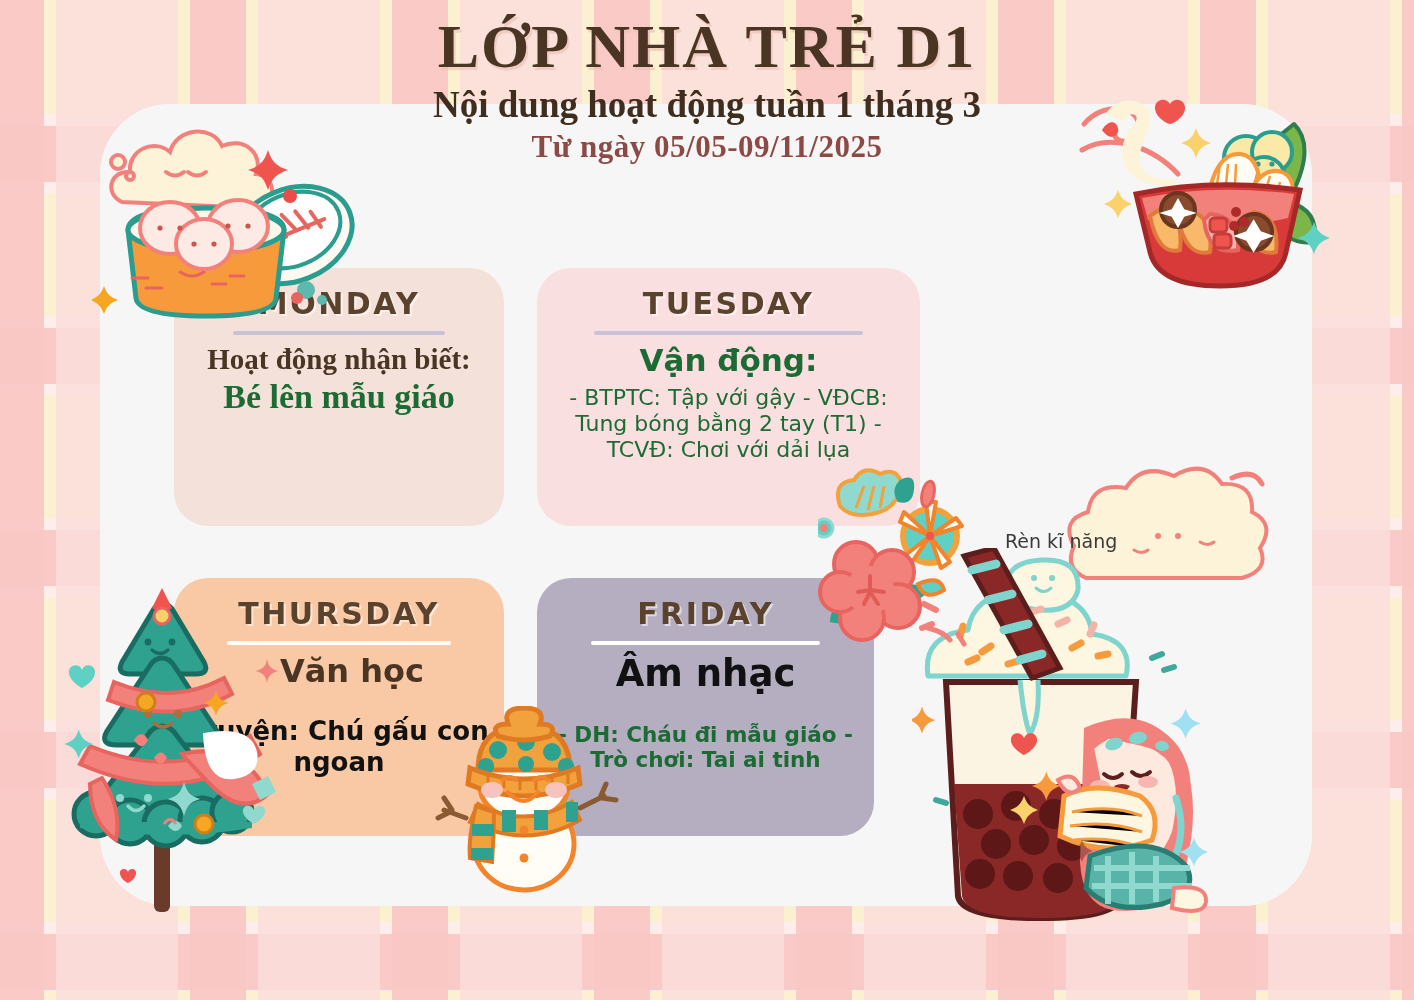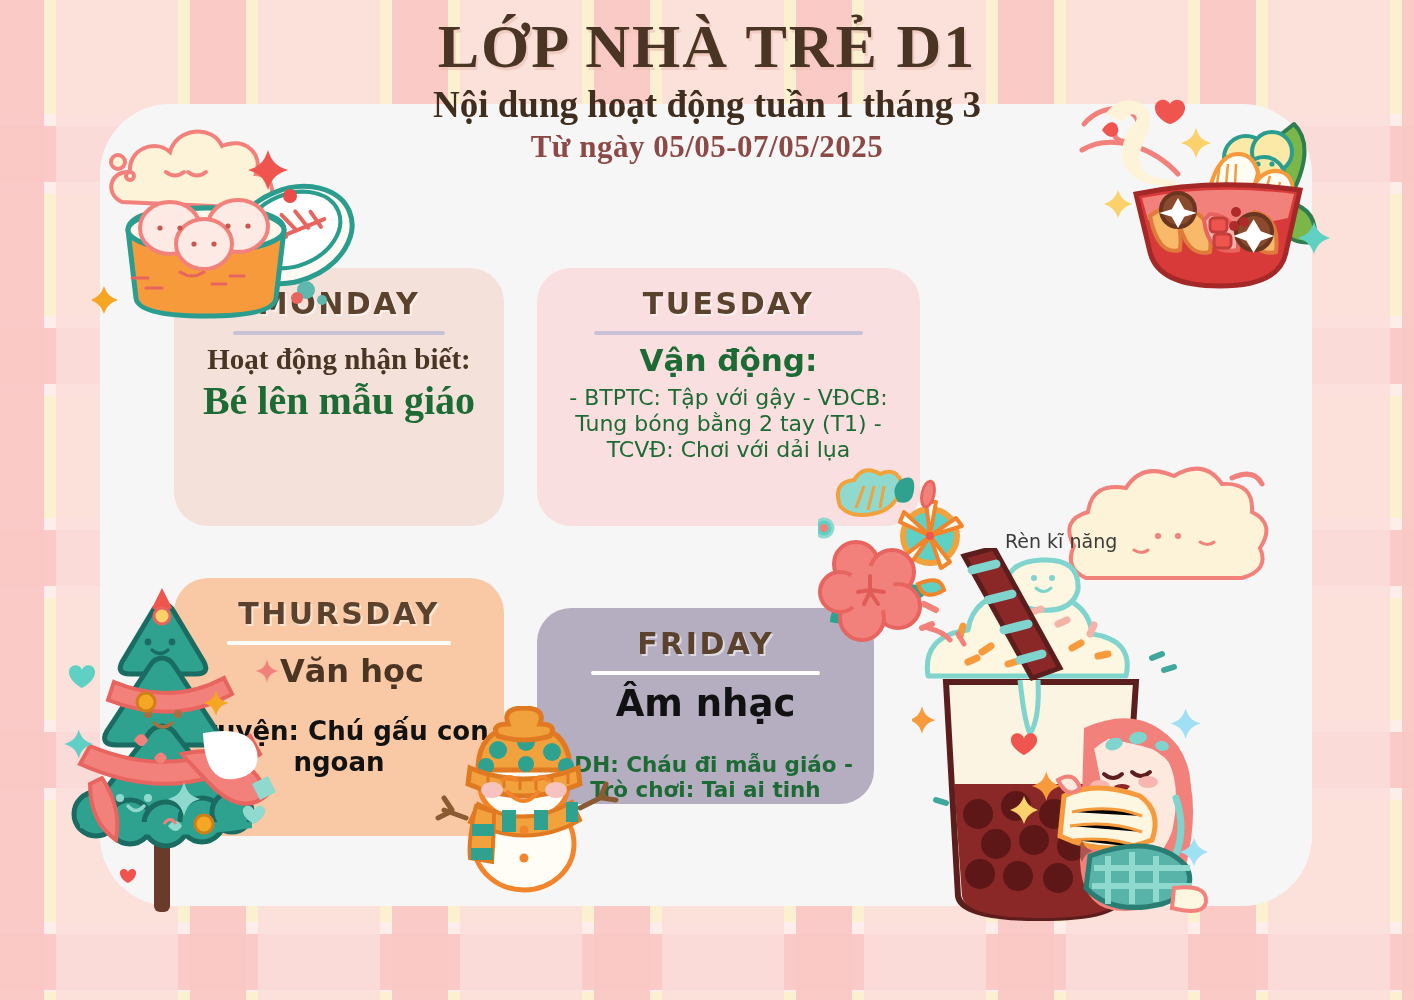--- a/index.html
+++ b/index.html
@@ -105,42 +105,42 @@
     line-height: 1.15;
   }
   .card .body {
     line-height: 1.2;
   }
 
   
   #card-monday { left: 174px; top: 268px; width: 330px; height: 258px; background: #f4e1d9; }
   #card-monday .rule { background: #c7c2d6; width: 70%; }
   #card-monday .lead  { font-size: 29px; color: #4a3524; }
-  #card-monday .body  { font-family: "Liberation Serif", serif; font-weight:700; font-size: 40px; color: #1d6b34; margin-top: 1px; }
+  #card-monday .body  { font-family: "Liberation Serif", serif; font-weight:700; font-size: 34px; color: #1d6b34; margin-top: 1px; }
 
   
   #card-tuesday { left: 537px; top: 268px; width: 383px; height: 258px; background: #fadfe0; }
   #card-tuesday .rule { background: #c7c2d6; width: 76%; }
   #card-tuesday .lead  { font-family: "DejaVu Sans", sans-serif; font-size: 31px; color: #1d6b34; }
   #card-tuesday .body  { font-family: "DejaVu Sans", sans-serif; font-weight:400; font-size: 22px; color: #1d6b34; margin-top: 6px; }
 
   
   #card-wednesday { left: 913px; top: 276px; width: 349px; height: 258px; background: #f6d7bd; }
   #card-wednesday .rule { background: #c7c2d6; width: 62%; }
   #card-wednesday .lead  { font-family: "DejaVu Sans", sans-serif; font-size: 37px; color: #1d6b34; }
   #card-wednesday .body  { font-family: "DejaVu Sans", sans-serif; font-weight:700; font-size: 27px; color: #1d6b34; margin-top: 6px; }
 
   
   #card-thursday { left: 174px; top: 578px; width: 330px; height: 258px; background: #f9c9a5; }
   #card-thursday .rule { background: #ffffff; width: 74%; }
   #card-thursday .lead  { font-family: "DejaVu Sans", sans-serif; font-size: 32px; color: #4a3524; display:flex; align-items:center; justify-content:center; gap:0; }
   #card-thursday .body  { font-family: "DejaVu Sans", sans-serif; font-weight:700; font-size: 26px; color: #121212; margin-top: 26px; }
 
   
-  #card-friday { left: 537px; top: 608px; width: 337px; height: 196px; background: #b5adc0; }
+  #card-friday { left: 537px; top: 578px; width: 337px; height: 258px; background: #b5adc0; }
   #card-friday .dayname { color: #5a422c; }
   #card-friday .rule { background: #ffffff; width: 74%; }
   #card-friday .lead  { font-family: "DejaVu Sans", sans-serif; font-size: 37px; color: #111111; }
   #card-friday .body  { font-family: "DejaVu Sans", sans-serif; font-weight:700; font-size: 21.5px; color: #1d6b34; margin-top: 26px; }
 
   .note {
     position: absolute;
     left: 1005px; top: 530px;
     font-family: "DejaVu Sans", sans-serif;
     font-size: 19px;
@@ -163,21 +163,21 @@
 
 <div id="poster">
 
   <div class="plaid"></div>
 
   <div class="panel"></div>
 
   <div class="header">
     <div class="title">LỚP NHÀ TRẺ D1</div>
     <div class="subtitle">Nội dung hoạt động tuần 1 tháng 3</div>
-    <div class="daterange">Từ ngày 05/05-07/05/2025</div>
+    <div class="daterange">Từ ngày 05/05-09/11/2025</div>
   </div>
 
   <div class="card" id="card-monday">
     <div class="dayname">MONDAY</div>
     <div class="rule"></div>
     <div class="lead">Hoạt động nhận biết:</div>
     <div class="body">Bé lên mẫu giáo</div>
   </div>
 
   <div class="card" id="card-tuesday">

